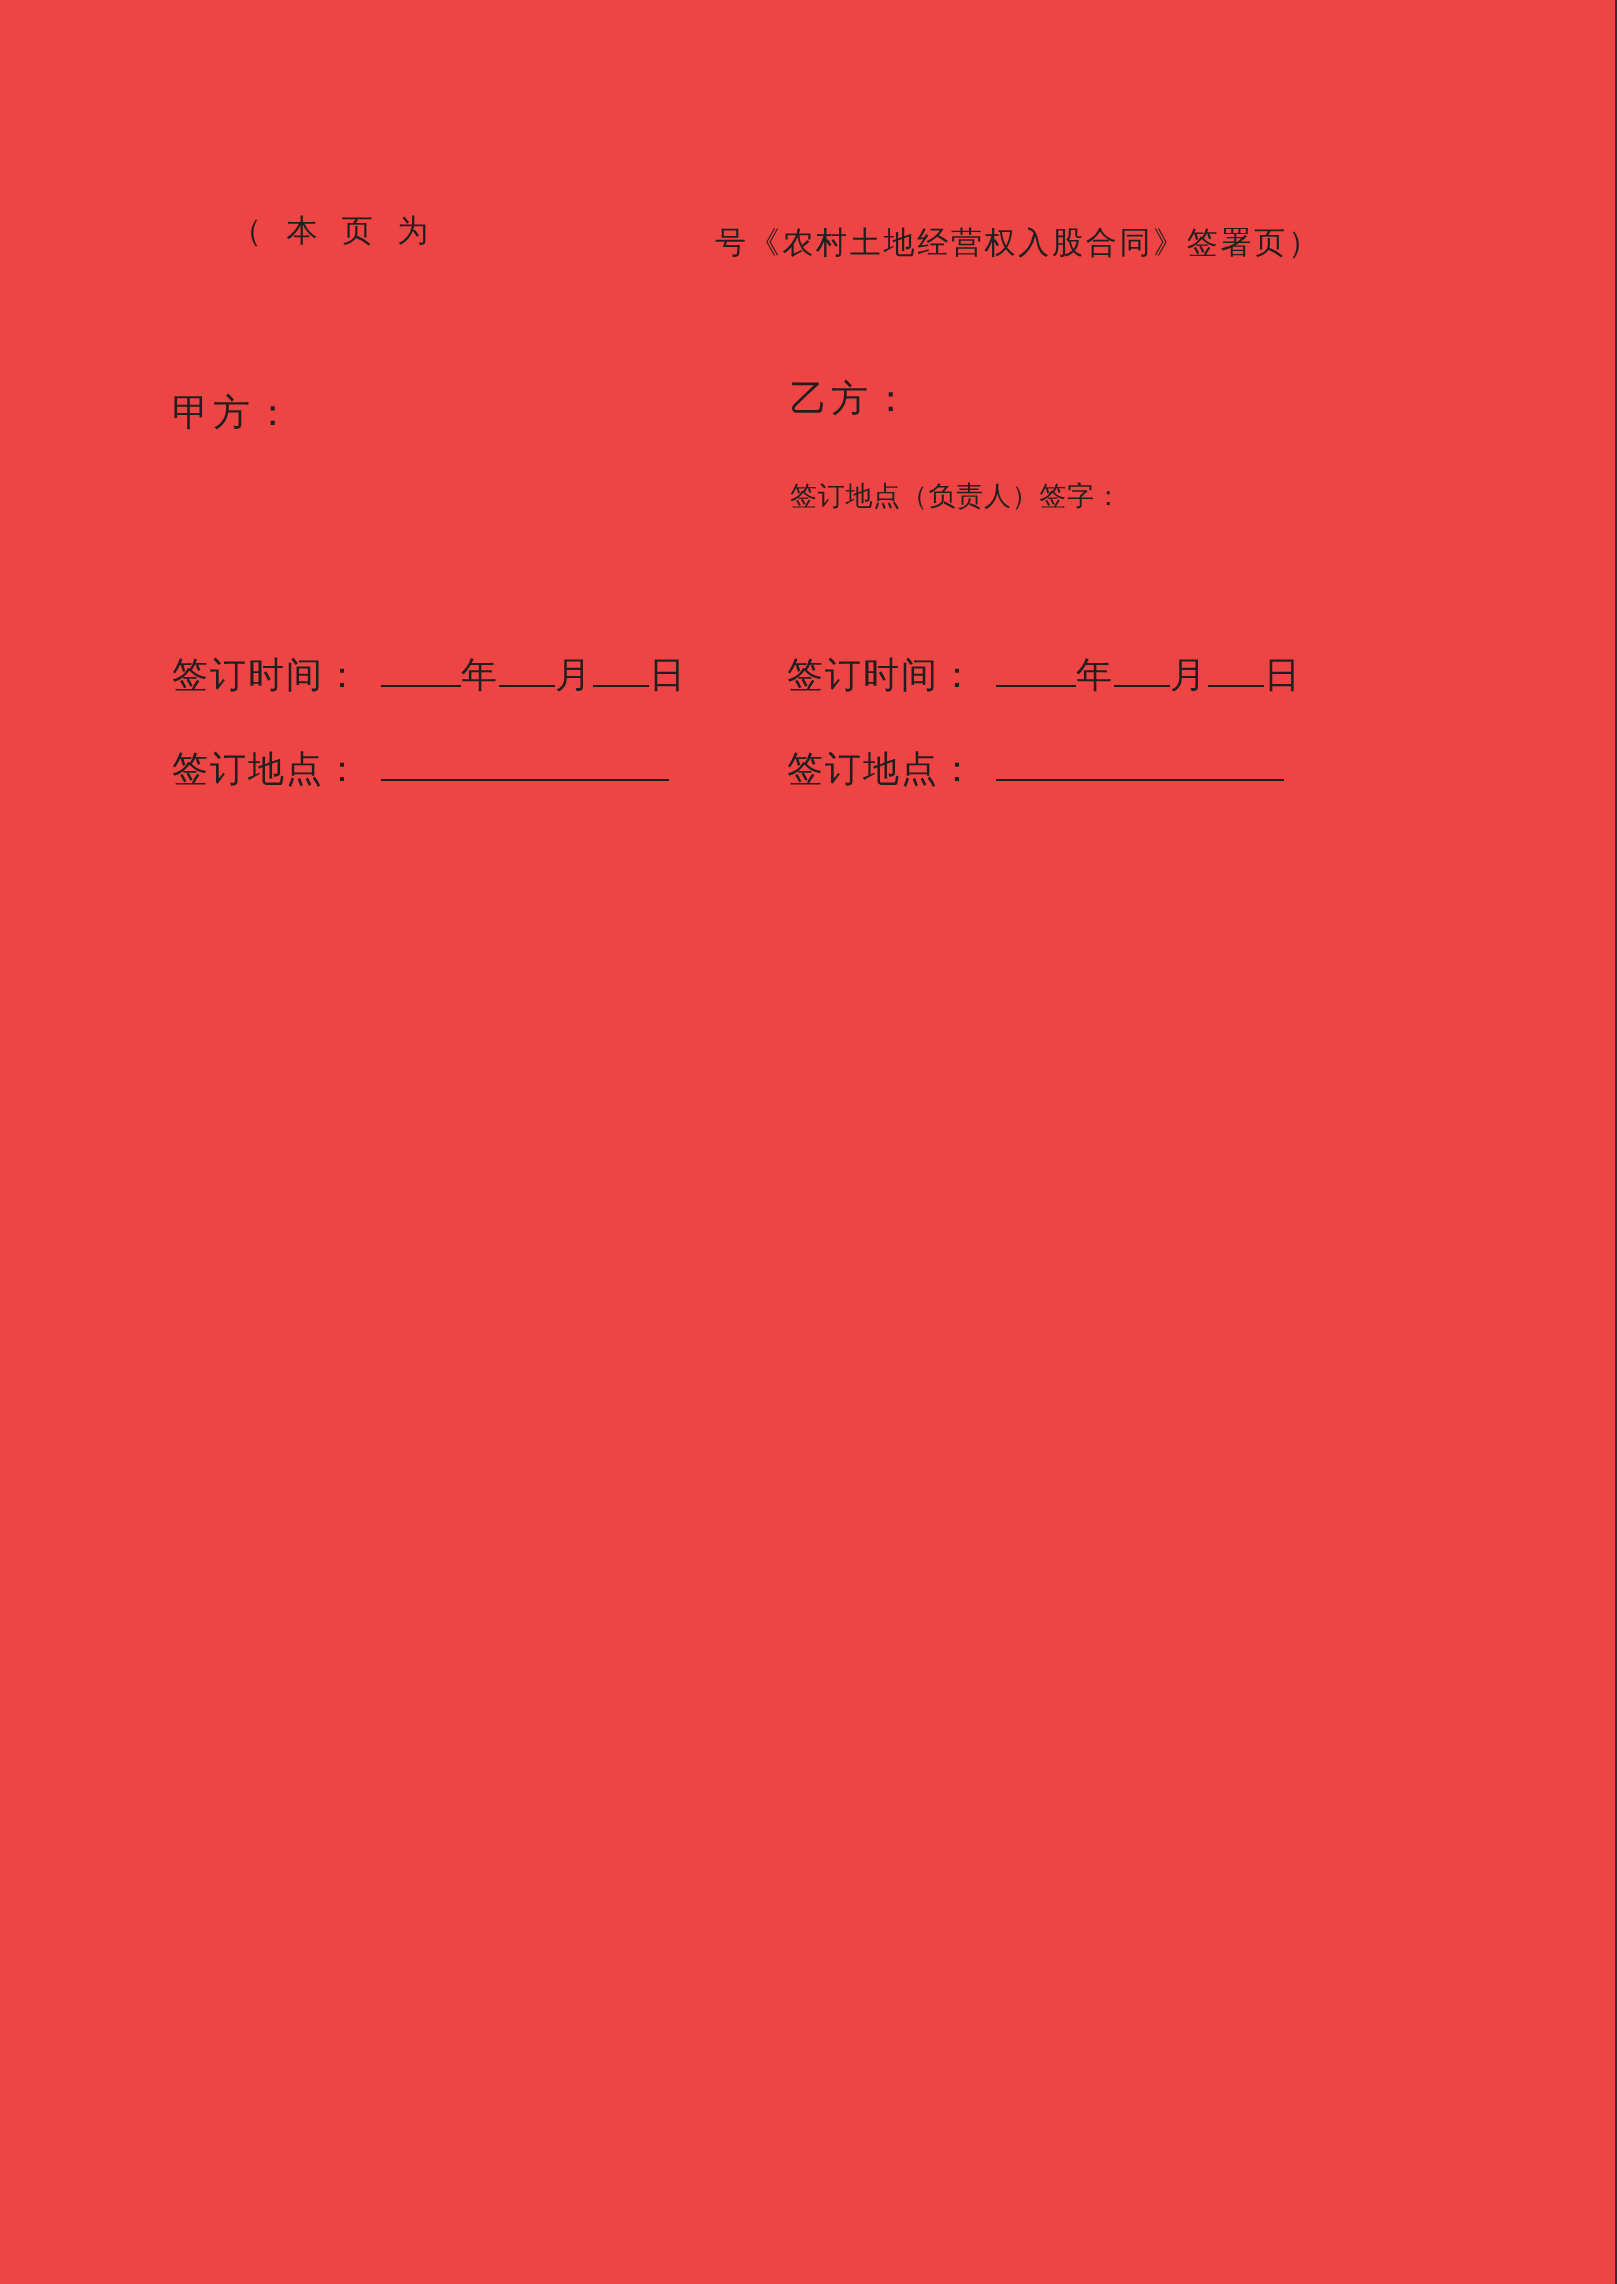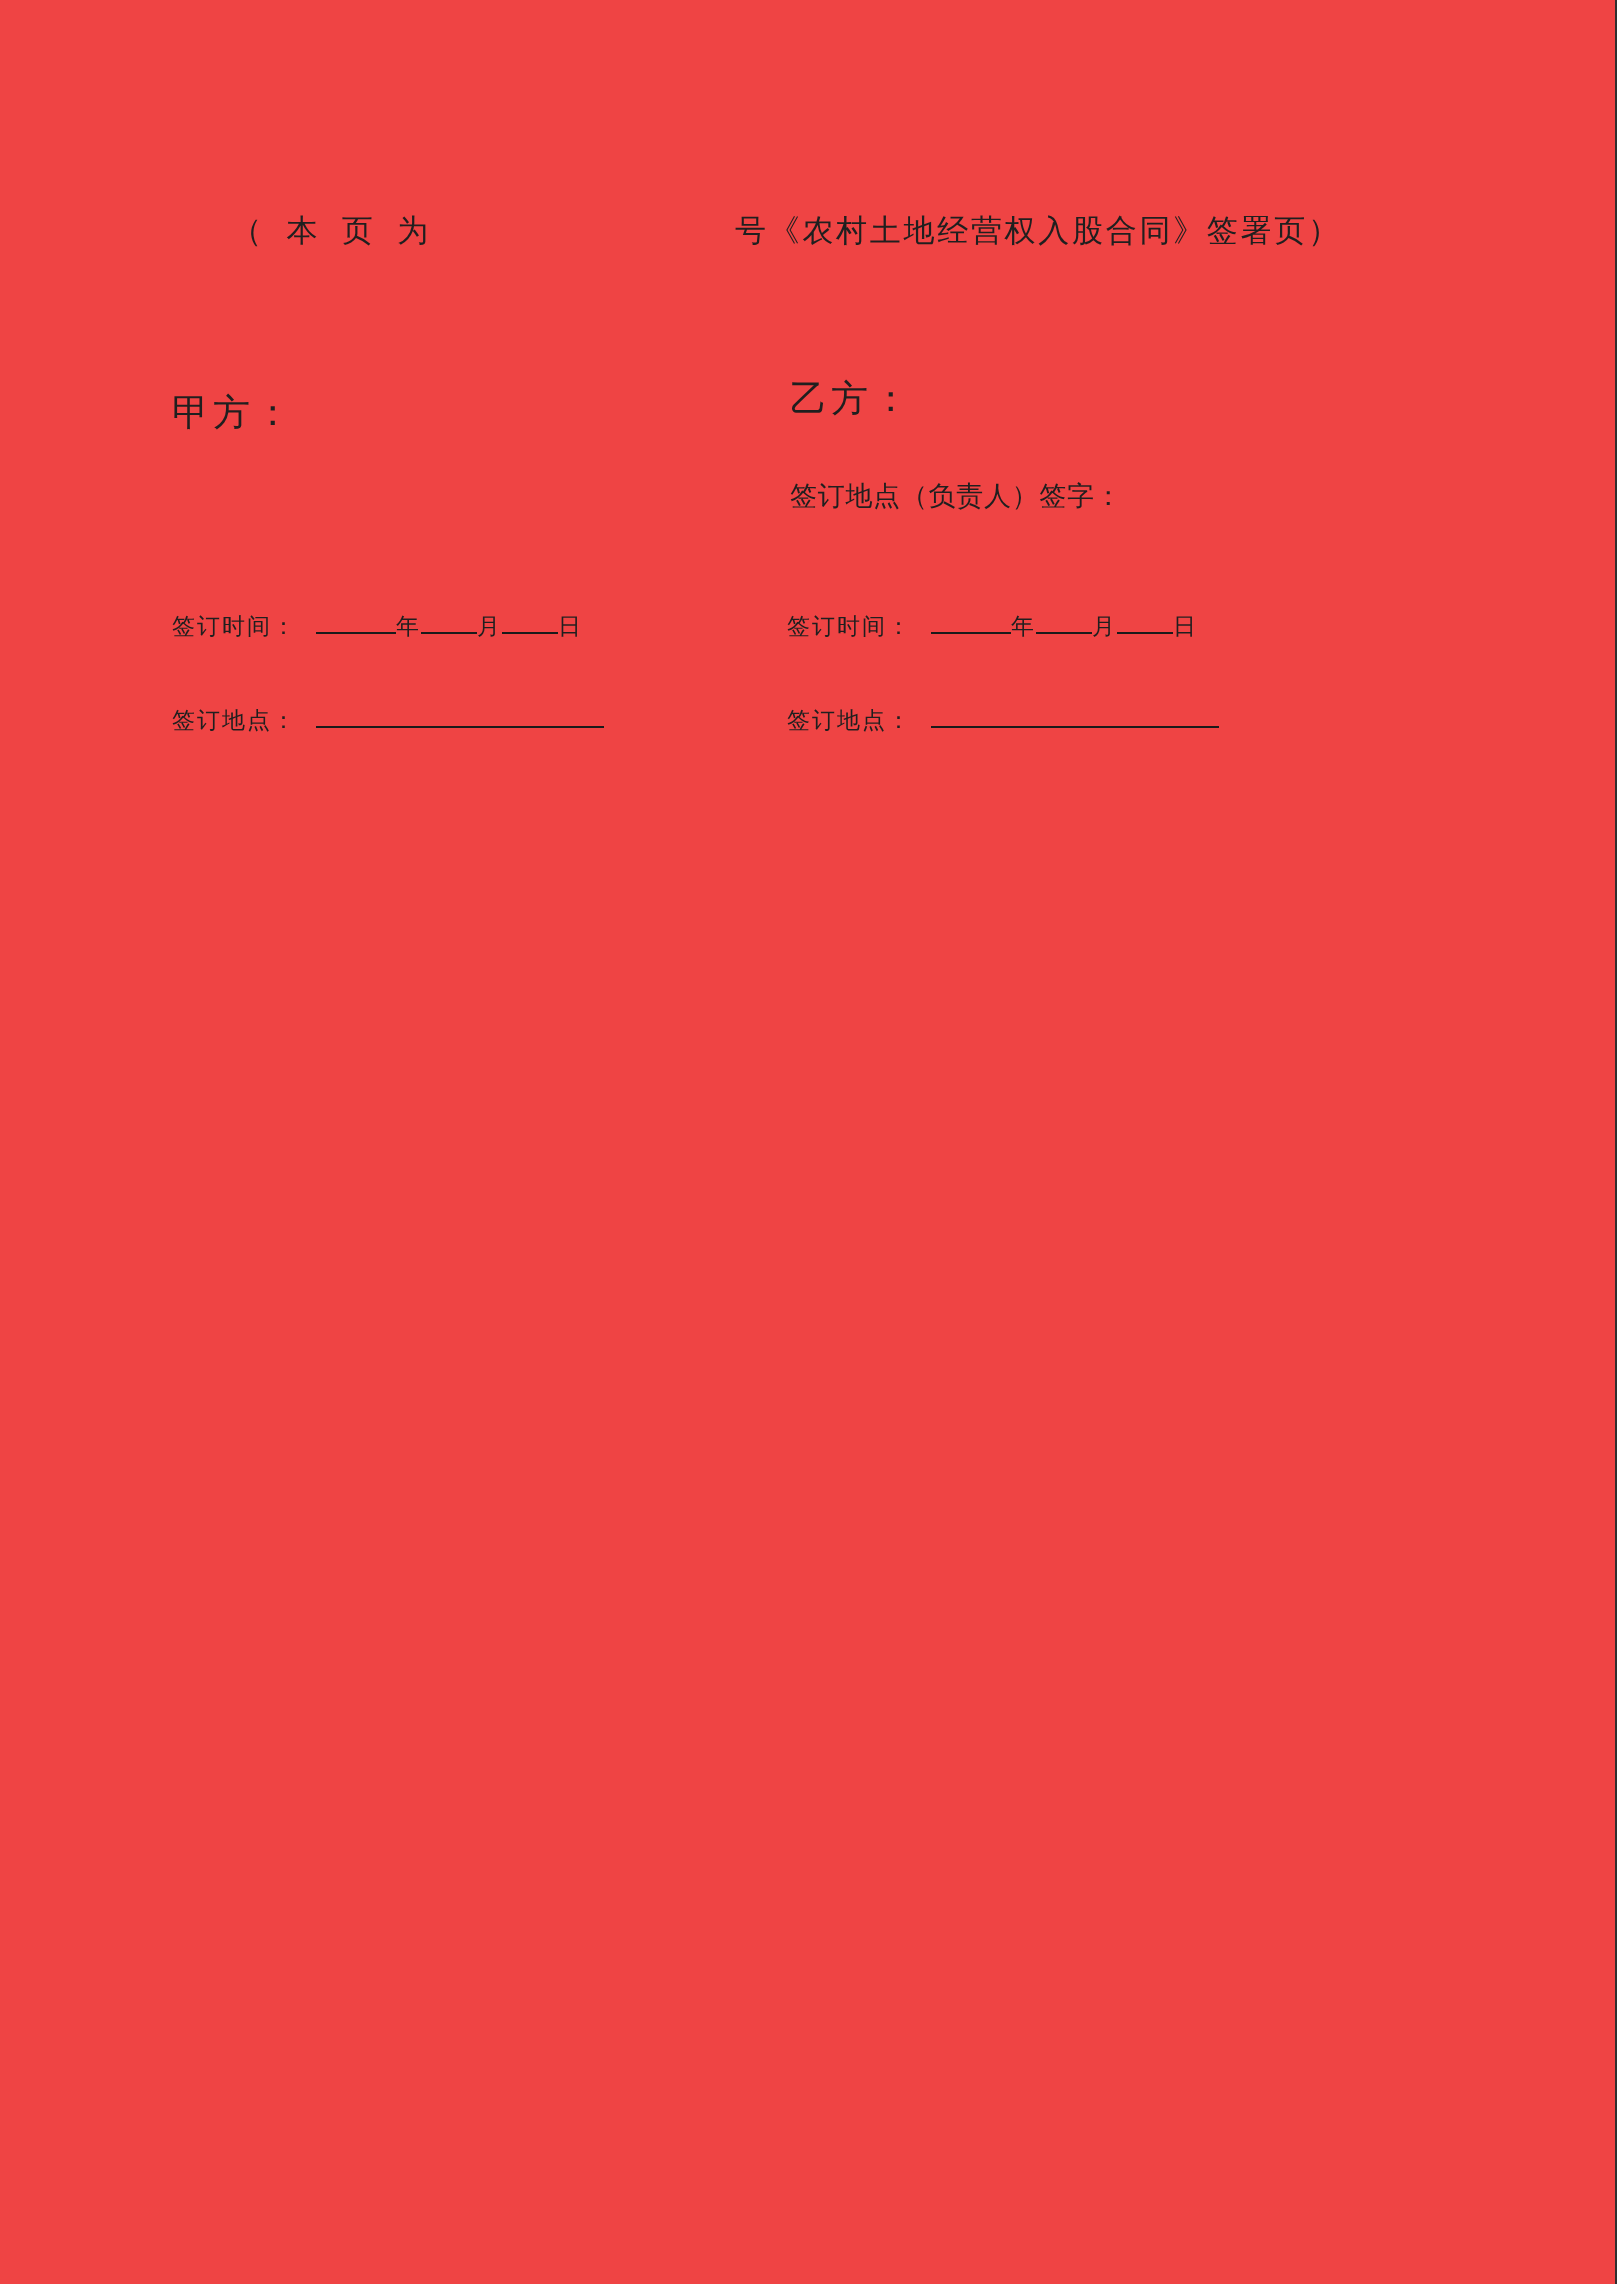--- a/index.html
+++ b/index.html
@@ -14,34 +14,34 @@
     background: #ef4444;
     font-family: "Liberation Serif", "DejaVu Serif", serif;
     color: #1f1f1f;
     overflow: hidden;
   }
   .abs { position: absolute; white-space: nowrap; }
 
   
   .hdr { font-size: 31px; line-height: 1.2; }
   .hdr-prefix { left: 231px; top: 212px; letter-spacing: 24.4px; }
-  .hdr-suffix { left: 715px; top: 212px; letter-spacing: 2.7px; margin-left: 20px; }
+  .hdr-suffix { left: 715px; top: 224px; letter-spacing: 2.7px; }
 
   
   .party { font-size: 37px; line-height: 1.2; letter-spacing: 4.1px; margin-top: 48px; }
   .party-a { left: 172px; top: 343px; }
   .party-b { left: 790px; top: 329px; }
 
   
   .rep { font-size: 27px; line-height: 1.2; letter-spacing: 0.7px; }
   .rep-a { left: 172px; top: 480px; }
   .rep-b { left: 790px; top: 480px; }
 
   
-  .fill-row { font-size: 23px; line-height: 1.3; letter-spacing: 2px; }
+  .fill-row { font-size: 36px; line-height: 1.3; letter-spacing: 2px; margin-top: 39px; }
   .time-a  { left: 172px;  top: 609px; }
   .time-b  { left: 787px; top: 609px; }
   .place-a { left: 172px;  top: 703px; }
   .place-b { left: 787px; top: 703px; }
 
   .blank {
     display: inline-block;
     border-bottom: 2px solid #1a1a1a;
     height: 1.02em;
   }

